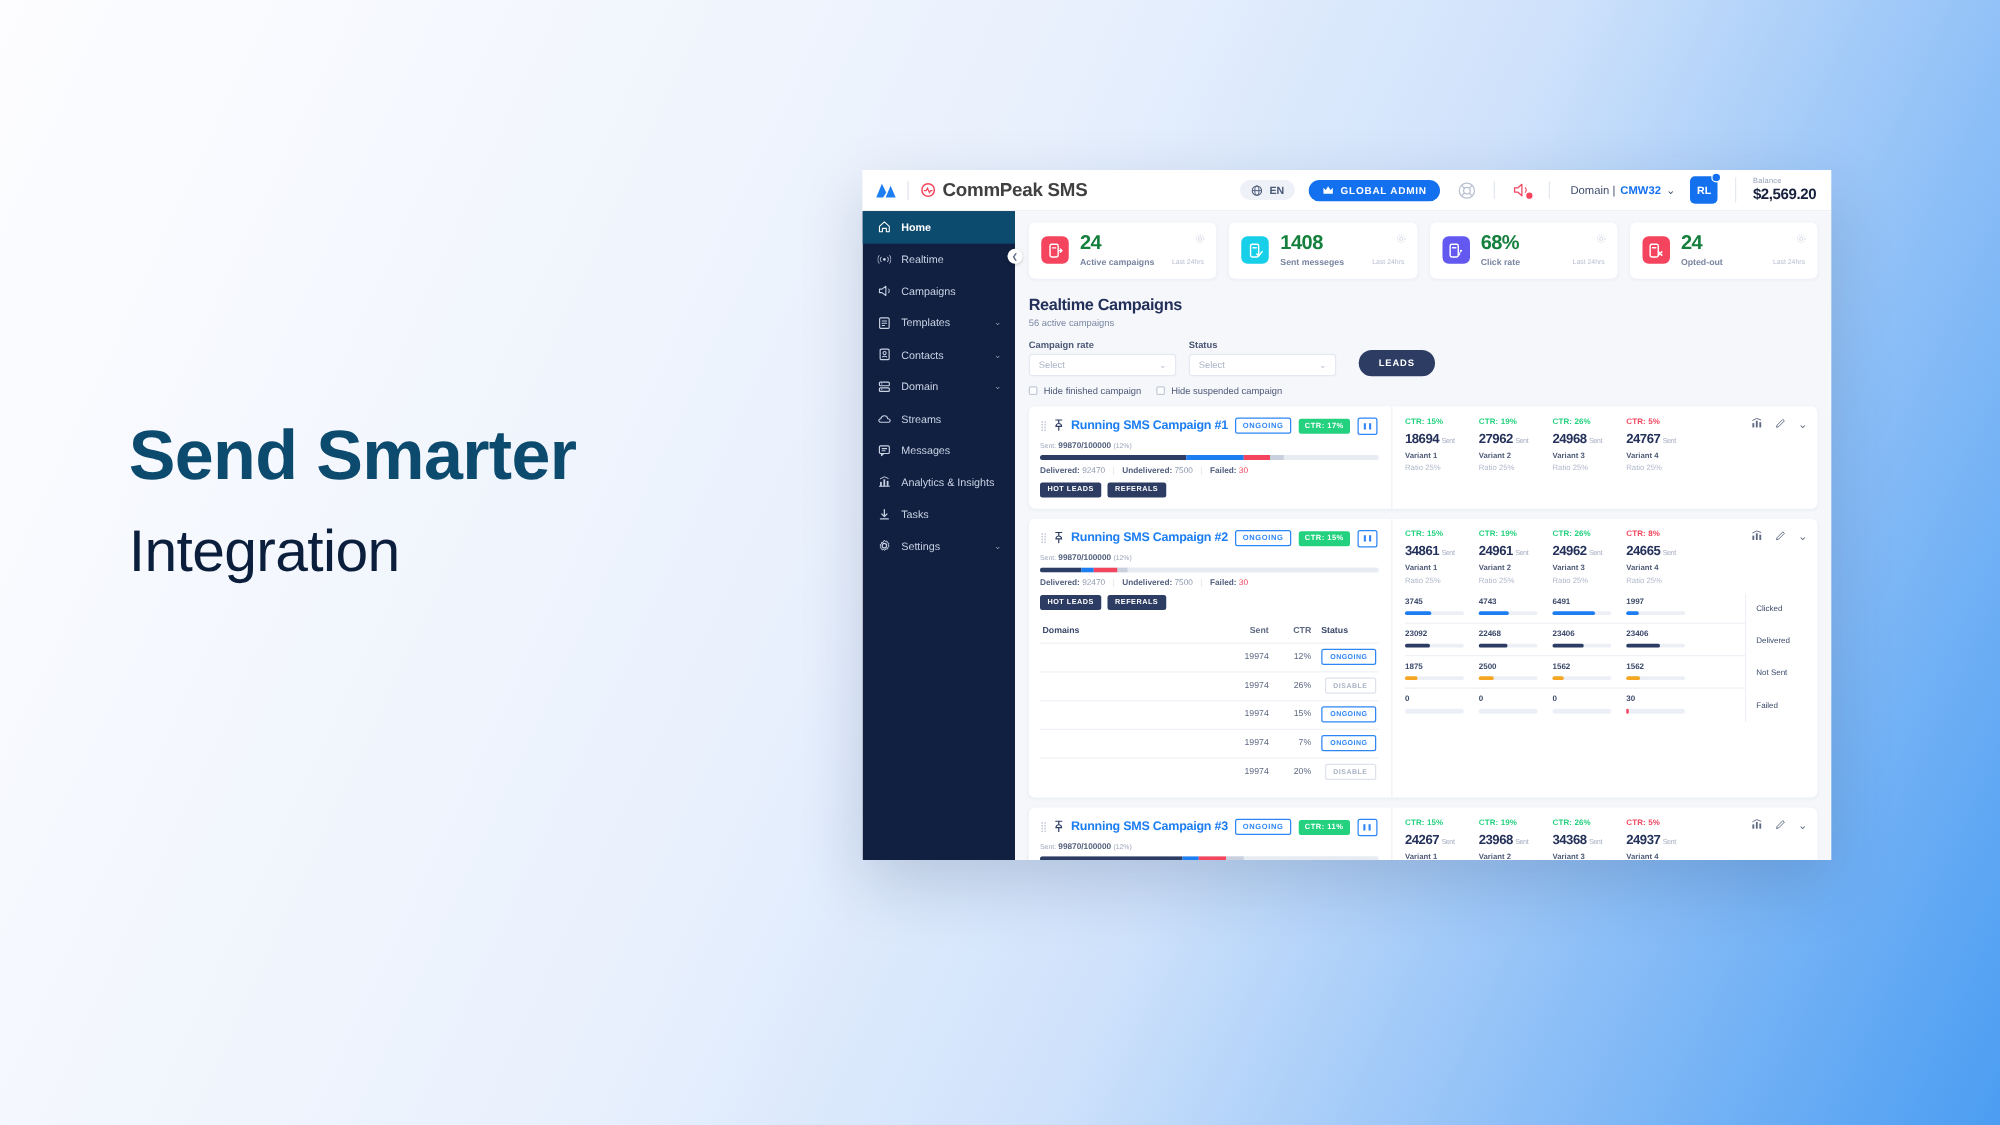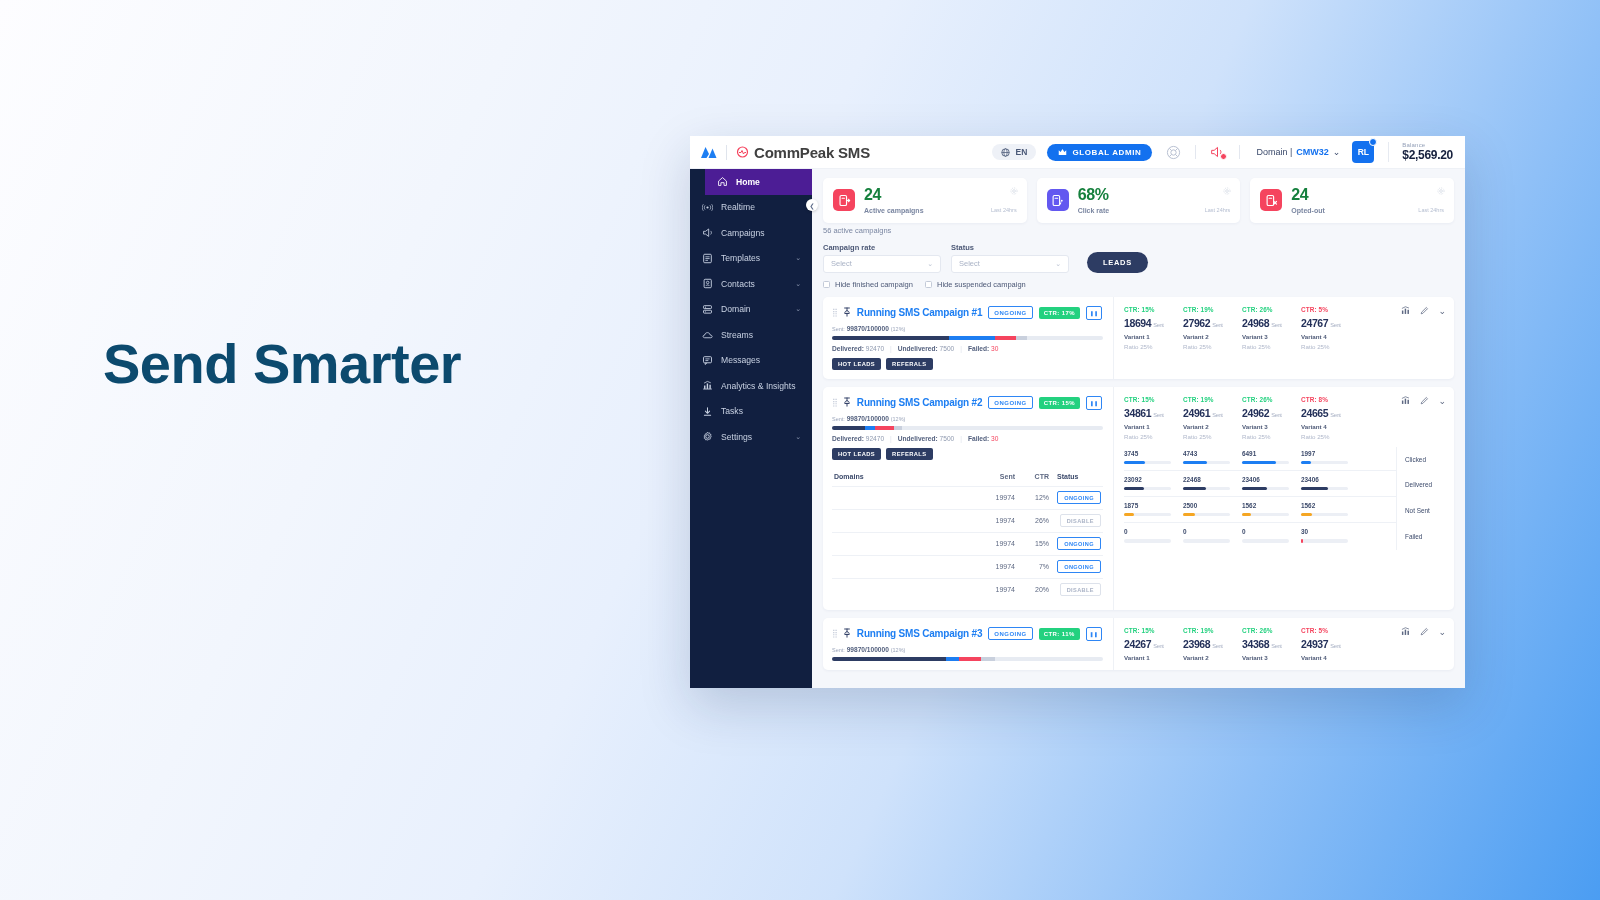--- a/index.html
+++ b/index.html
@@ -72,21 +72,21 @@
   .balance .val { font-size:12px; font-weight:700; color:#16203d; letter-spacing:-0.3px;}
 
   .body-row { display:flex; height: 519px; }
 
   
   .sidebar { width: 122px; background:#111f40; flex:none; position:relative; }
   .nav-item {
     height: 25.5px; display:flex; align-items:center; gap:8px; padding-left:12px;
     font-size: 8.6px; color:#c9d2e3; position:relative;
   }
-  .nav-item.active { background:#4c1d95; color:#fff; font-weight:600;margin-left:15px; }
+  .nav-item.active { background:#0c4a6e; color:#fff; font-weight:600; }
   .nav-item .chev { position:absolute; right:11px; font-size:7px; color:#8b97b0;}
   .nav-ico { width:11px; height:11px; display:flex; align-items:center; justify-content:center; }
   .collapse-btn {
     position:absolute; right:-6px; top:30px; width:12px; height:12px; border-radius:50%;
     background:#fff; box-shadow:0 1px 3px rgba(0,0,0,.18); display:flex;
     align-items:center; justify-content:center; font-size:6px; color:#5b6a88; z-index:5;
   }
 
   
   .main { flex:1; background:#f5f7fb; padding: 9px 11px 0 11px; overflow:hidden; }
@@ -190,20 +190,21 @@
   .m-bar { height:3.2px; border-radius:2px; background:#eceff5; margin-top:4px; width:47px;}
   .m-bar i { display:block; height:100%; border-radius:2px;}
   .m-labels { width:50px; flex:none; border-left:1px solid #eef1f6; }
   .m-lab { font-size:6.4px; color:#3c4a6b; padding:0 0 0 8px; display:flex; align-items:center;}
 </style>
 </head>
 <body>
 
 <div class="hero">
   <h1>Send Smarter</h1>
+  <h2>Integration</h2>
 </div>
 
 <div class="app">
 
   <div class="topbar">
     <span class="logo-mark">
       <svg width="17" height="13" viewBox="0 0 17 13">
           <path d="M1 12 L5.5 1 L9 8 L6.5 12 Z" fill="#1d7ef2"></path>
           <path d="M8.5 12 L12.5 2.5 L16.5 12 Z" fill="#1d7ef2"></path>
         </svg>
@@ -400,20 +401,38 @@
     <span class="kpi-ico" style="background:#f5445e">
               <svg width="13" height="13" viewBox="0 0 16 16">
                 <rect x="2.5" y="1.8" width="8" height="12.4" rx="1.6" fill="none" stroke="#fff" stroke-width="1.4"></rect>
                 <path d="M5 5.3 H8" stroke="#fff" stroke-width="1.3" stroke-linecap="round"></path>
                 <path d="M11.2 8 H14.2 M12.6 6.4 L14.4 8 L12.6 9.6" fill="none" stroke="#fff" stroke-width="1.3" stroke-linecap="round" stroke-linejoin="round"></path>
               </svg>
             </span>
     <span style="flex:1">
       <div class="kpi-num">24</div>
       <div class="kpi-lbl">Active campaigns</div>
+    </span>
+    <span class="kpi-gear"><svg width="8" height="8" viewBox="0 0 12 12">
+                <circle cx="6" cy="6" r="2" fill="none" stroke="#ccd3e0" stroke-width="1"></circle>
+                <circle cx="6" cy="6" r="4.6" fill="none" stroke="#ccd3e0" stroke-width="1" stroke-dasharray="1.6 1.4"></circle>
+              </svg></span>
+    <span class="kpi-meta">Last 24hrs</span>
+  </div>
+  <div class="kpi">
+    <span class="kpi-ico" style="background:#17cfe8">
+              <svg width="13" height="13" viewBox="0 0 16 16">
+                <rect x="3" y="1.8" width="8" height="12.4" rx="1.6" fill="none" stroke="#fff" stroke-width="1.4"></rect>
+                <path d="M5.4 5.2 H8.6" stroke="#fff" stroke-width="1.3" stroke-linecap="round"></path>
+                <path d="M9.2 11.4 L11 13.2 L14.4 9" fill="none" stroke="#fff" stroke-width="1.5" stroke-linecap="round" stroke-linejoin="round"></path>
+              </svg>
+            </span>
+    <span style="flex:1">
+      <div class="kpi-num">1408</div>
+      <div class="kpi-lbl">Sent messeges</div>
     </span>
     <span class="kpi-gear"><svg width="8" height="8" viewBox="0 0 12 12">
                 <circle cx="6" cy="6" r="2" fill="none" stroke="#ccd3e0" stroke-width="1"></circle>
                 <circle cx="6" cy="6" r="4.6" fill="none" stroke="#ccd3e0" stroke-width="1" stroke-dasharray="1.6 1.4"></circle>
               </svg></span>
     <span class="kpi-meta">Last 24hrs</span>
   </div>
   <div class="kpi">
     <span class="kpi-ico" style="background:#6358f0">
               <svg width="13" height="13" viewBox="0 0 16 16">
@@ -447,20 +466,21 @@
       <div class="kpi-lbl">Opted-out</div>
     </span>
     <span class="kpi-gear"><svg width="8" height="8" viewBox="0 0 12 12">
                 <circle cx="6" cy="6" r="2" fill="none" stroke="#ccd3e0" stroke-width="1"></circle>
                 <circle cx="6" cy="6" r="4.6" fill="none" stroke="#ccd3e0" stroke-width="1" stroke-dasharray="1.6 1.4"></circle>
               </svg></span>
     <span class="kpi-meta">Last 24hrs</span>
   </div>
         </div>
 
+      <div class="sec-title">Realtime Campaigns</div>
       <div class="sec-sub">56 active campaigns</div>
 
       <div class="filters">
         <div class="f-group">
           <div class="f-label">Campaign rate</div>
           <div class="f-select">
             <span>Select</span>
             <span class="chev">⌄</span>
           </div>
         </div>

